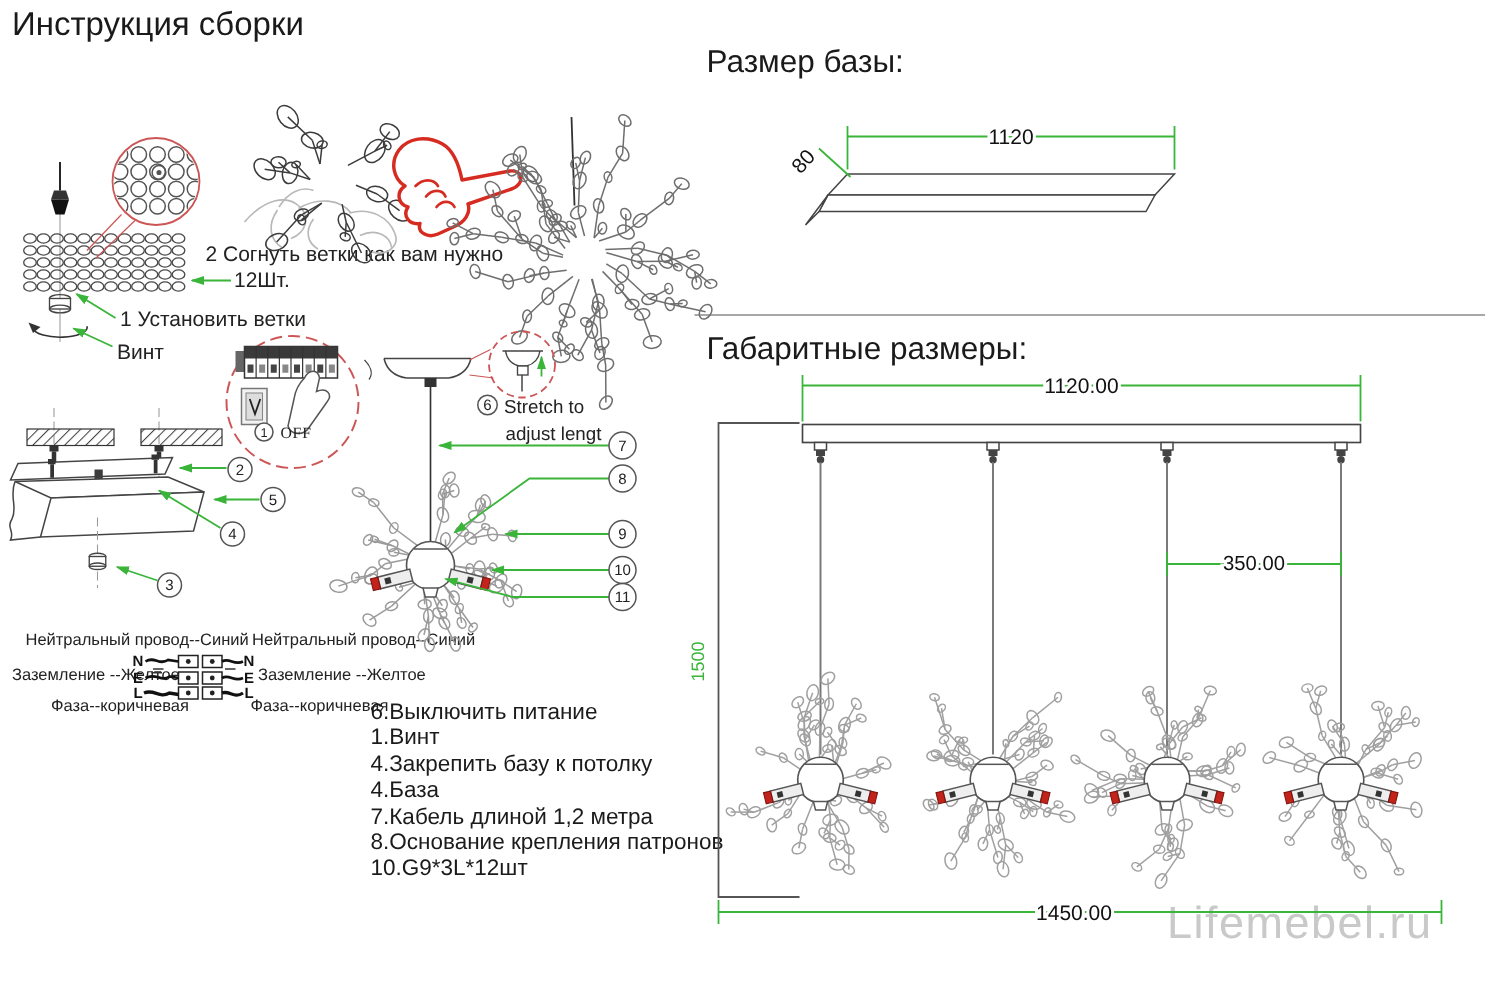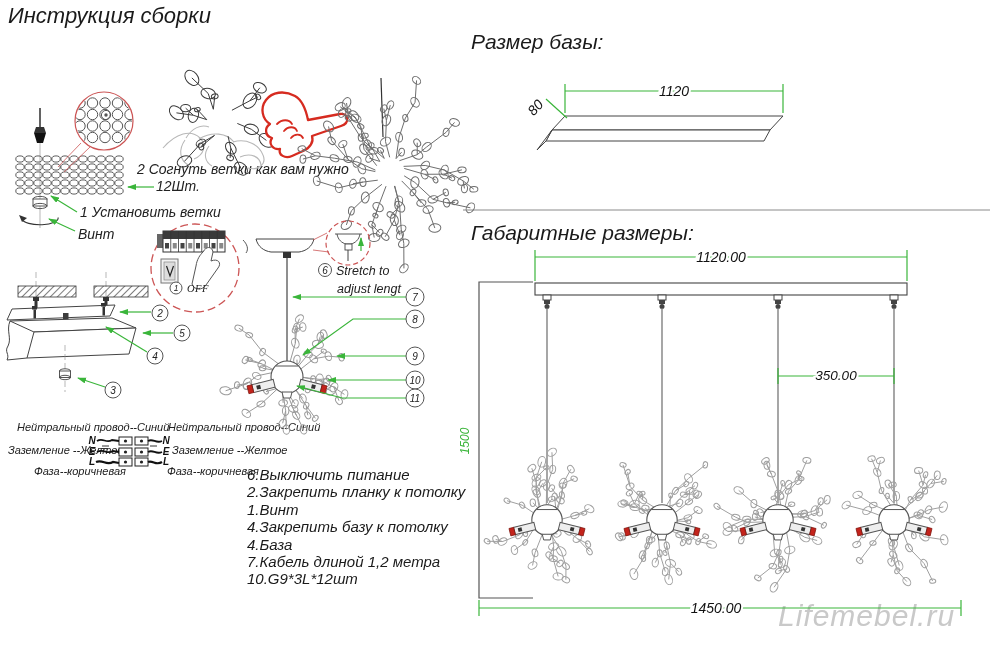--- a/index.html
+++ b/index.html
@@ -1,20 +1,20 @@
 <!DOCTYPE html>
 <html style="--green: #3ab53a; --red: #d62b20; --softred: #cc5555; --wm: #c9c9c9;"><head>
 <meta charset="utf-8">
 <style>
   :root{
     --green:#3ab53a; --red:#d62b20; --softred:#cc5555; --wm:#c9c9c9;
   }
   html,body{margin:0;padding:0;background:#fff;}
   .page{position:relative;width:997px;height:660px;background:#fff;overflow:hidden;
-        font-family:"Liberation Sans",sans-serif;color:#1a1a1a;font-style:italic;}
+        font-family:"Liberation Sans",sans-serif;color:#1a1a1a;}
   .title{position:absolute;left:8px;top:3px;font-size:22px;color:#1a1a1a;}
   .hdr{position:absolute;font-size:21px;color:#1a1a1a;}
   .wlab{position:absolute;font-size:11px;color:#222;white-space:nowrap;}
   .plist{position:absolute;left:247px;top:466px;font-size:15px;line-height:17.4px;color:#1b1b1b;}
   .wmark{position:absolute;left:778px;top:599px;font-size:30px;color:var(--wm);letter-spacing:1px;}
   svg{position:absolute;left:0;top:0;}
   svg text{font-family:"Liberation Sans",sans-serif;}
   .gl{stroke:var(--green);stroke-width:1.2;fill:none;}
   .dk{stroke:#444;fill:none;}
   .thin{stroke:#999;stroke-width:.7;fill:none;}
@@ -39,25 +39,25 @@
   <div class="wlab" style="left:17px;top:421px">Нейтральный провод--Синий</div>
   <div class="wlab" style="left:8px;top:444px">Заземление --Желтое</div>
   <div class="wlab" style="left:34px;top:465px">Фаза--коричневая</div>
 
   <div class="wlab" style="left:168px;top:421px">Нейтральный провод--Синий</div>
   <div class="wlab" style="left:172px;top:444px">Заземление --Желтое</div>
   <div class="wlab" style="left:167px;top:465px">Фаза--коричневая</div>
 
   <div class="plist">
     <div>6.Выключить питание</div>
-    <div>2.Закрепить планку к потолку</div>
     <div>1.Винт</div>
     <div>4.Закрепить базу к потолку</div>
     <div>4.База</div>
     <div>7.Кабель длиной 1,2 метра</div>
+    <div>8.Основание крепления патронов</div>
     <div>10.G9*3L*12шт</div>
   </div>
 
   <div class="wmark">Lifemebel.ru</div>
 
   <svg width="997" height="660" viewBox="0 0 997 660">
     <defs>
       <marker id="ag" markerWidth="9" markerHeight="7" refX="8" refY="3" orient="auto" markerUnits="userSpaceOnUse">
         <path d="M0,0 L9,3 L0,6 Z" fill="#3ab53a"></path>
       </marker>

